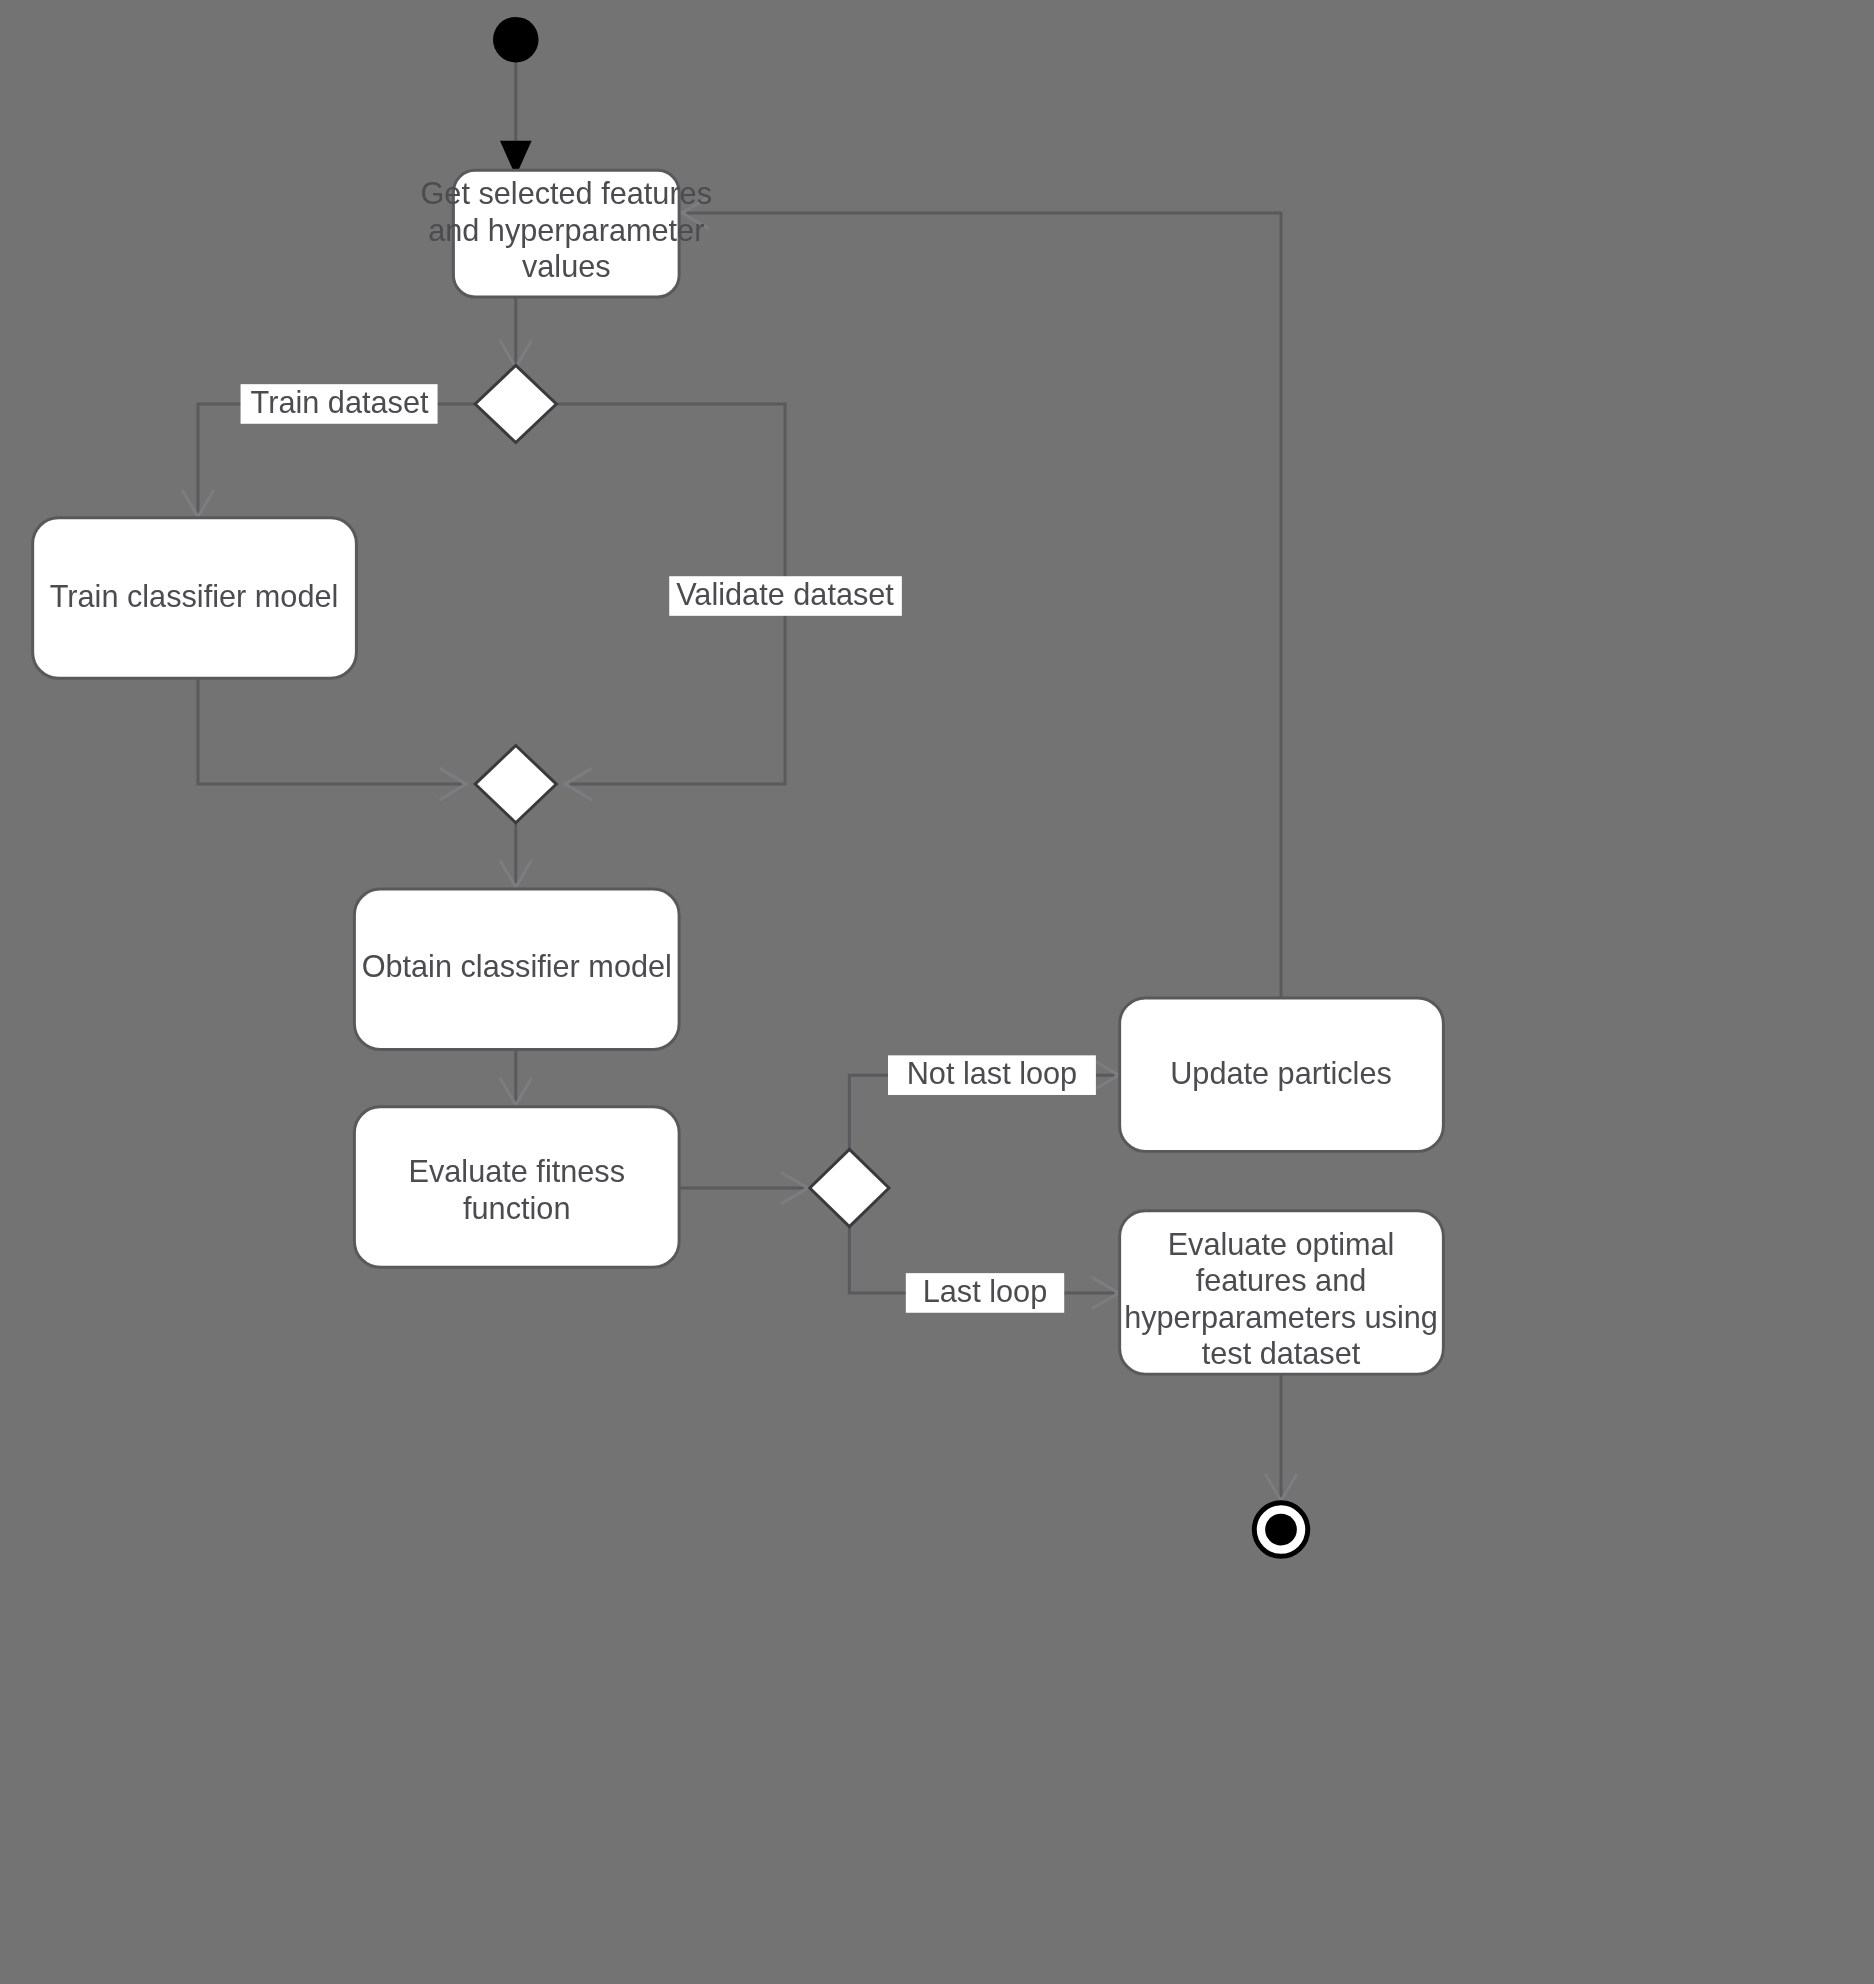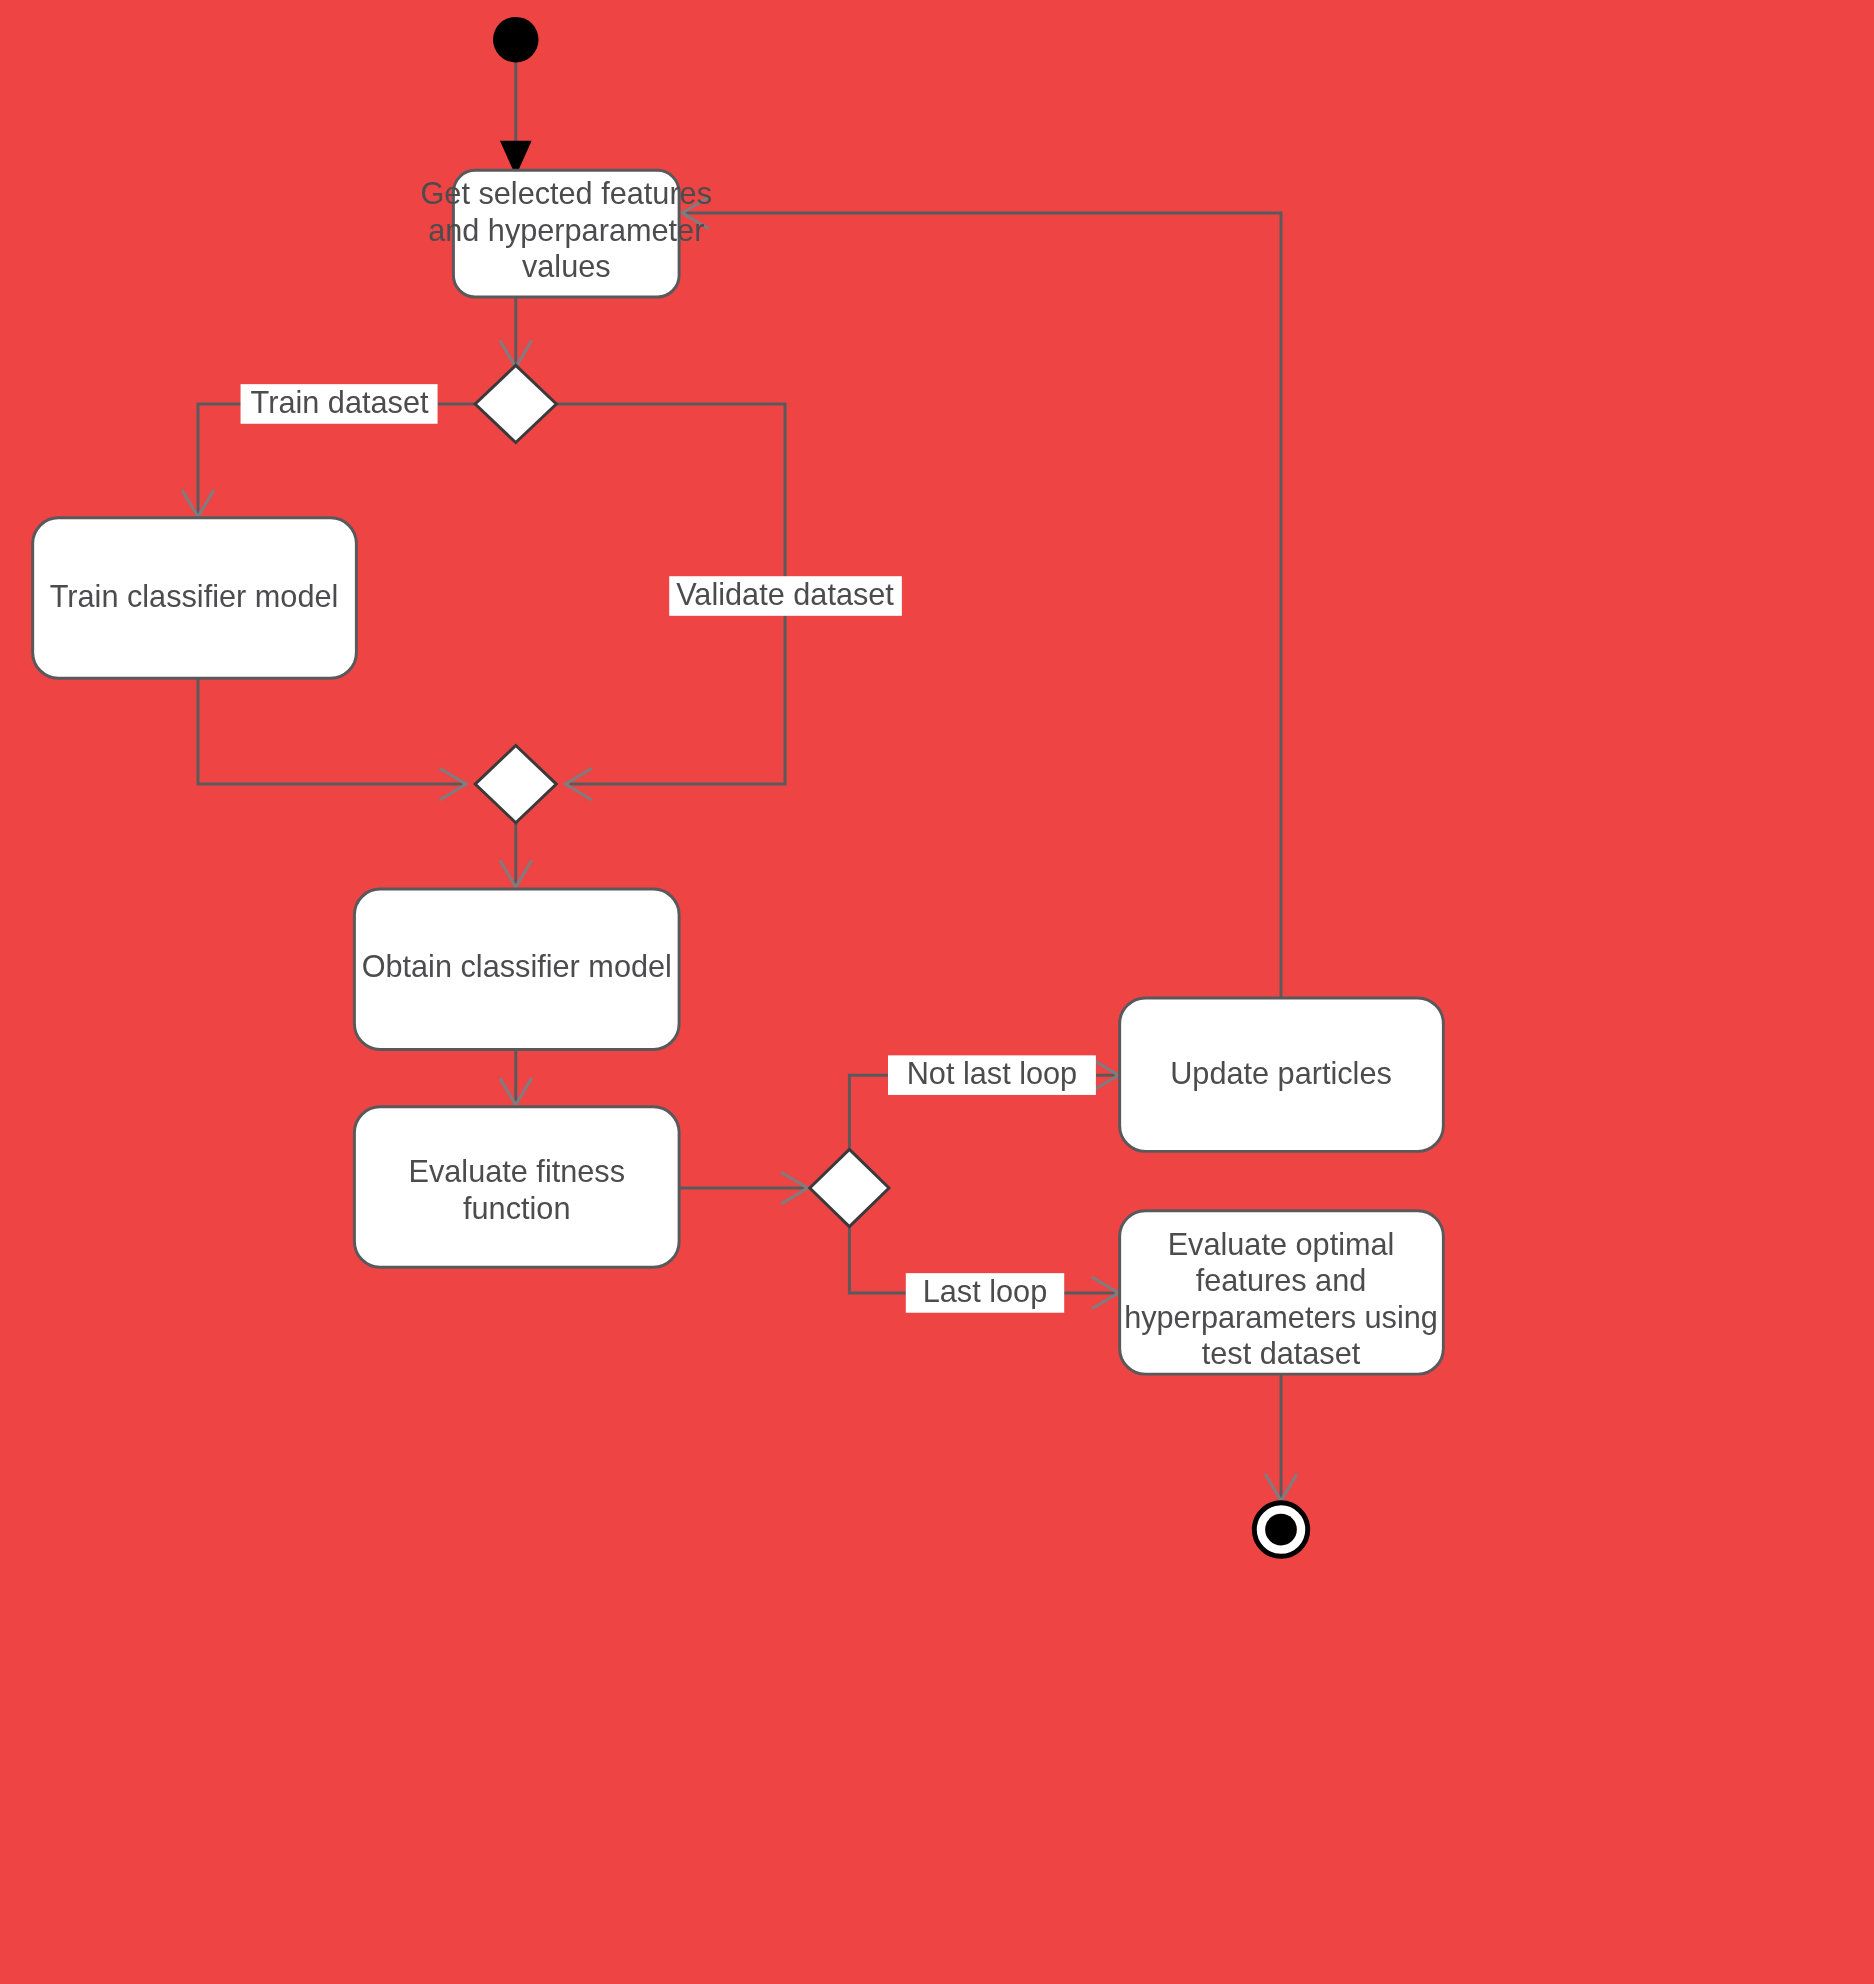--- a/index.html
+++ b/index.html
@@ -8,21 +8,21 @@
     padding: 0;
     background: #ffffff;
   }
   body {
     font-family: "Liberation Sans", sans-serif;
   }
   #canvas {
     position: relative;
     width: 1874px;
     height: 1984px;
-    background: #ef4444;
+    background: #737373;
     overflow: hidden;
   }
   svg.diagram {
     position: absolute;
     left: 0;
     top: 0;
     width: 1874px;
     height: 1984px;
   }
   .node-box {

